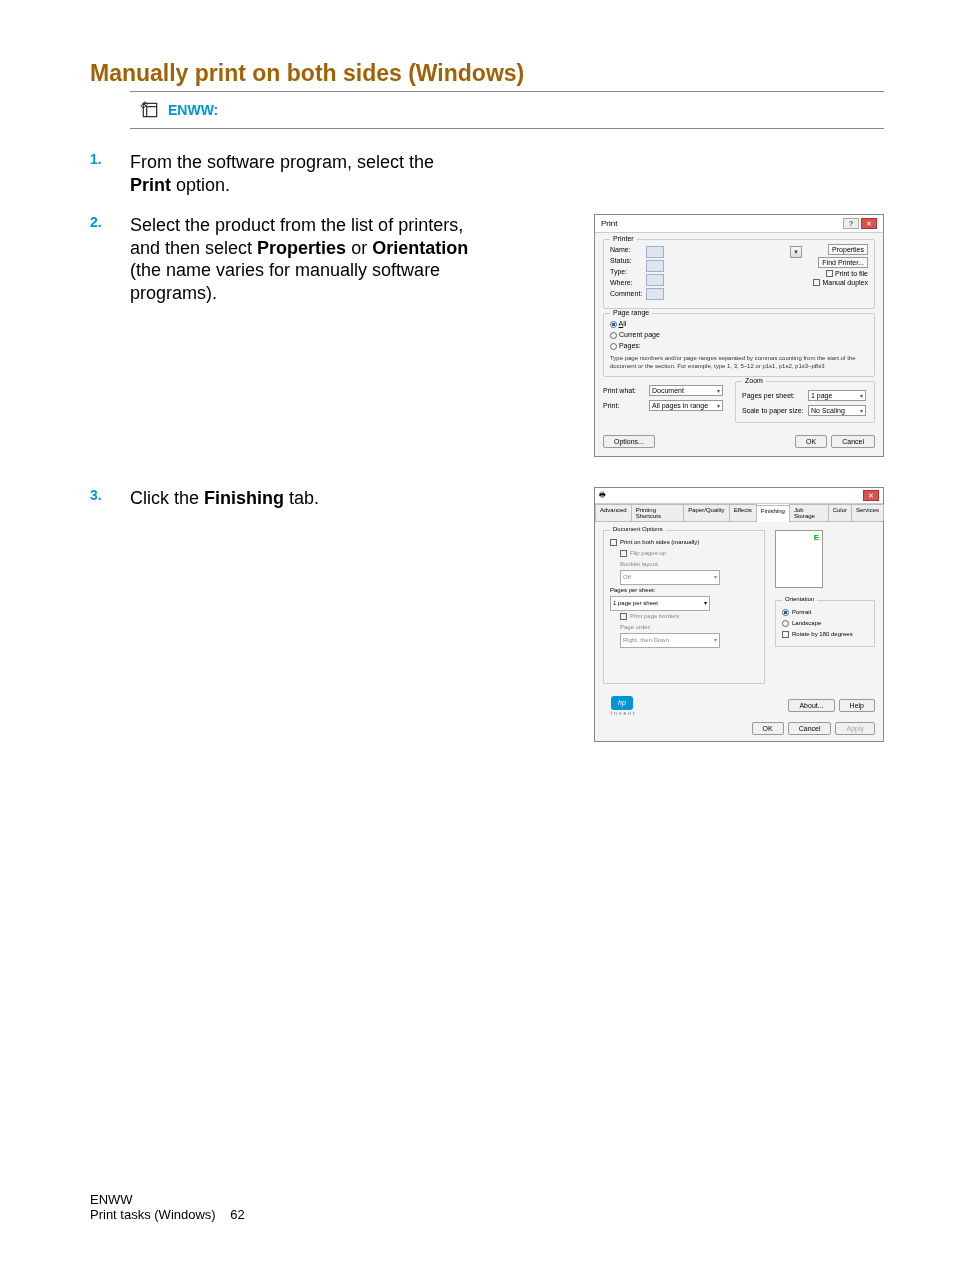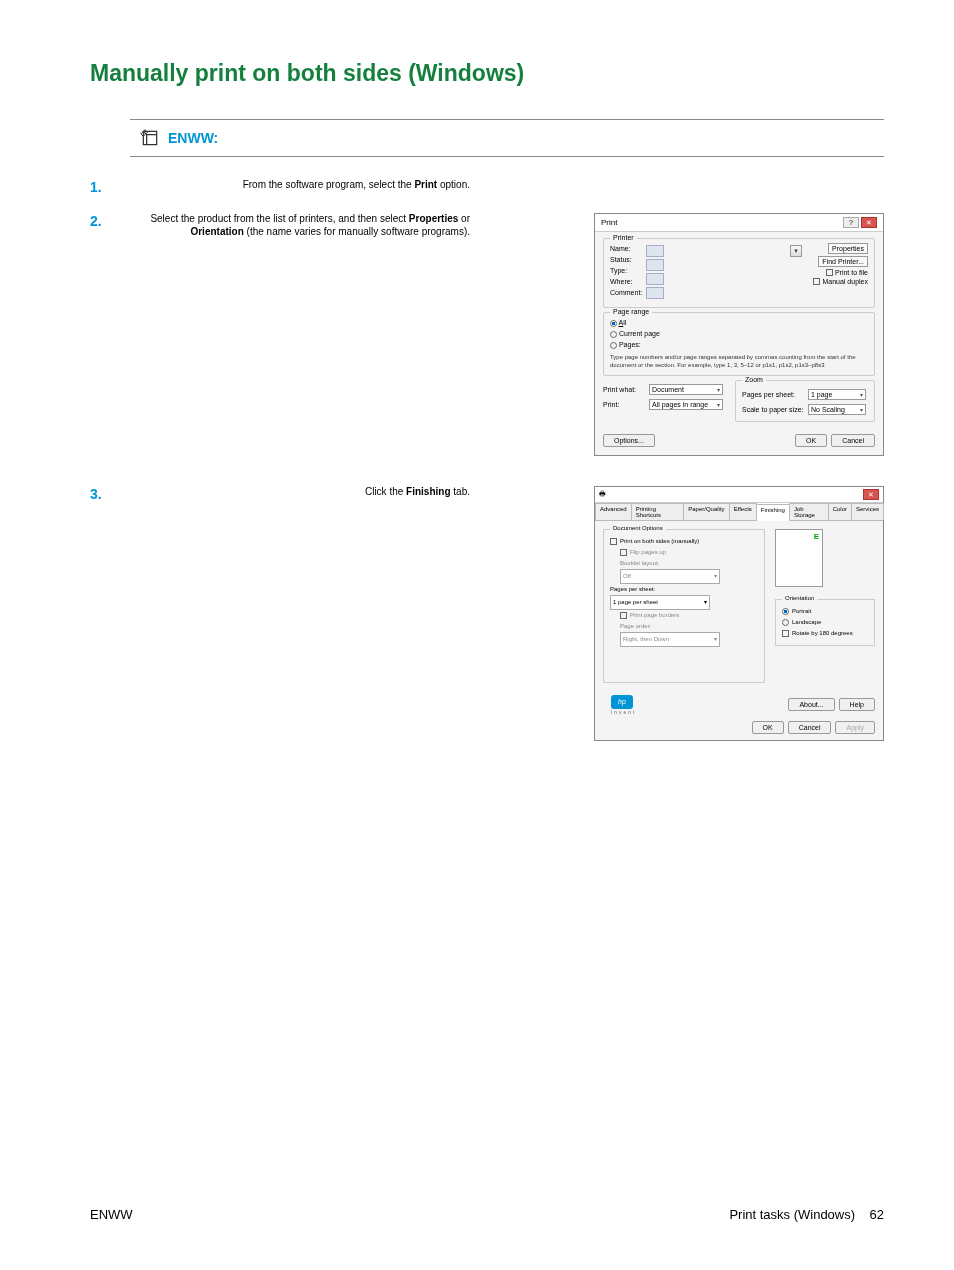--- a/index.html
+++ b/index.html
@@ -8,24 +8,24 @@
     background: #fff;
     width: 954px;
     height: 1270px;
     position: relative;
     color: #000;
   }
   .page {
     padding: 60px 70px 40px 90px;
   }
   .heading {
-    color: #15803d;
+    color: #a16207;
     font-size: 23px;
     font-weight: bold;
-    margin-bottom: 32px;
+    margin-bottom: 4px;
   }
   .note-box {
     border-top: 1px solid #888;
     border-bottom: 1px solid #888;
     padding: 8px 0 8px 10px;
     margin-left: 40px;
     margin-bottom: 22px;
     display: flex;
     align-items: center;
     gap: 8px;
@@ -49,25 +49,24 @@
     margin-bottom: 18px;
   }
   .step-num {
     color: #0096d6;
     font-weight: bold;
     font-size: 14px;
     width: 40px;
     flex-shrink: 0;
   }
   .step-text {
-    font-size: 10px;
+    font-size: 18px;
     line-height: 1.25;
     width: 340px;
     flex-shrink: 0;
-    text-align: right;
   }
   .step-text b { font-weight: bold; }
   .step-img {
     margin-left: auto;
     flex-shrink: 0;
   }
   
   .print-dialog {
     width: 290px;
     border: 1px solid #888;
@@ -144,20 +143,21 @@
   .hp-logo{width:22px;height:14px;background:#0096d6;border-radius:3px;color:#fff;font-size:7px;font-style:italic;text-align:center;line-height:14px;margin:4px 0 0 8px;}
   .invent{font-size:5px;letter-spacing:2px;margin-left:8px;color:#666;}
   .footer {
     position: absolute;
     bottom: 48px;
     left: 90px;
     right: 70px;
     display: flex;
     justify-content: space-between;
     font-size: 13px;
+    flex-direction: column;
   }
   .footer-right { }
   .radio{width:7px;height:7px;border:1px solid #666;border-radius:50%;display:inline-block;vertical-align:middle;}
   .radio.sel{background:radial-gradient(circle,#0066cc 40%,#fff 45%);}
   .chkbox{width:7px;height:7px;border:1px solid #666;display:inline-block;vertical-align:middle;}
   .drop-arrow{width:12px;height:12px;border:1px solid #999;background:linear-gradient(#f8f8f8,#ddd);text-align:center;font-size:7px;line-height:10px;color:#444;}
 </style>
 </head>
 <body>
 

